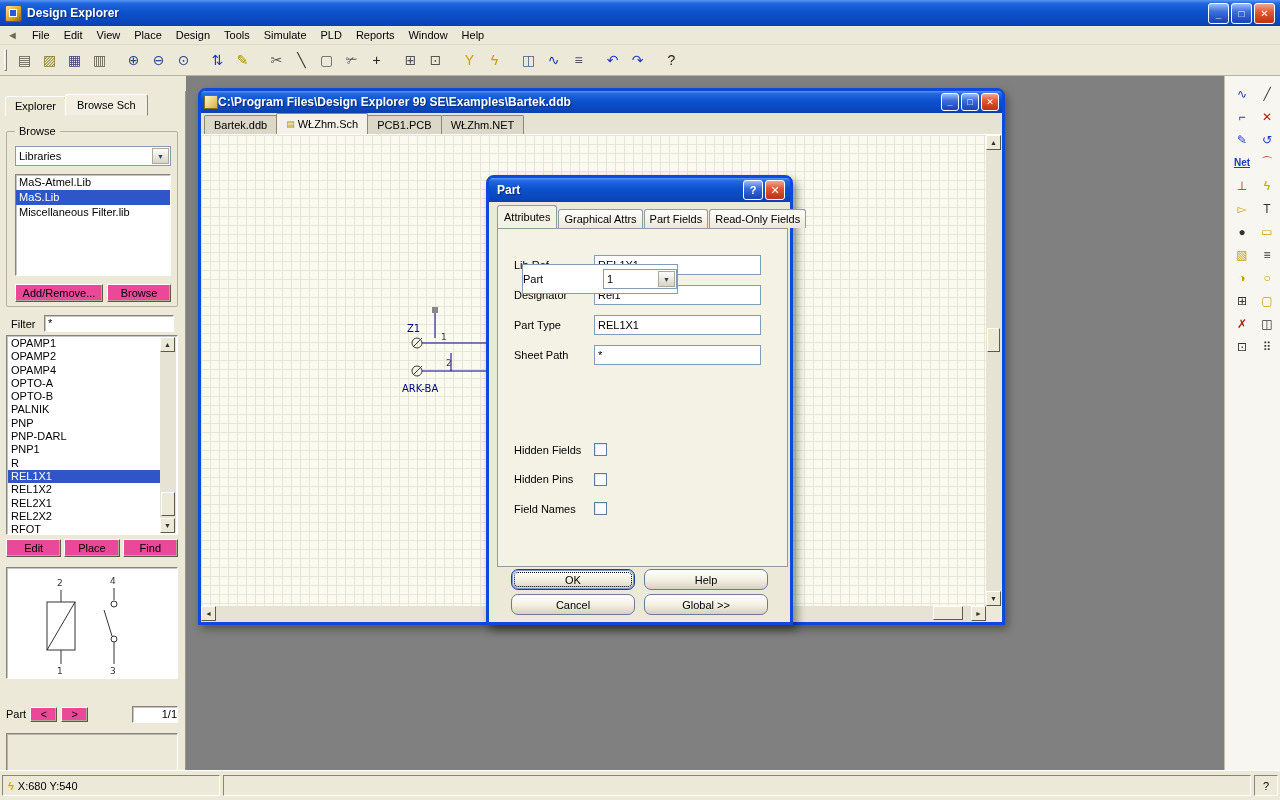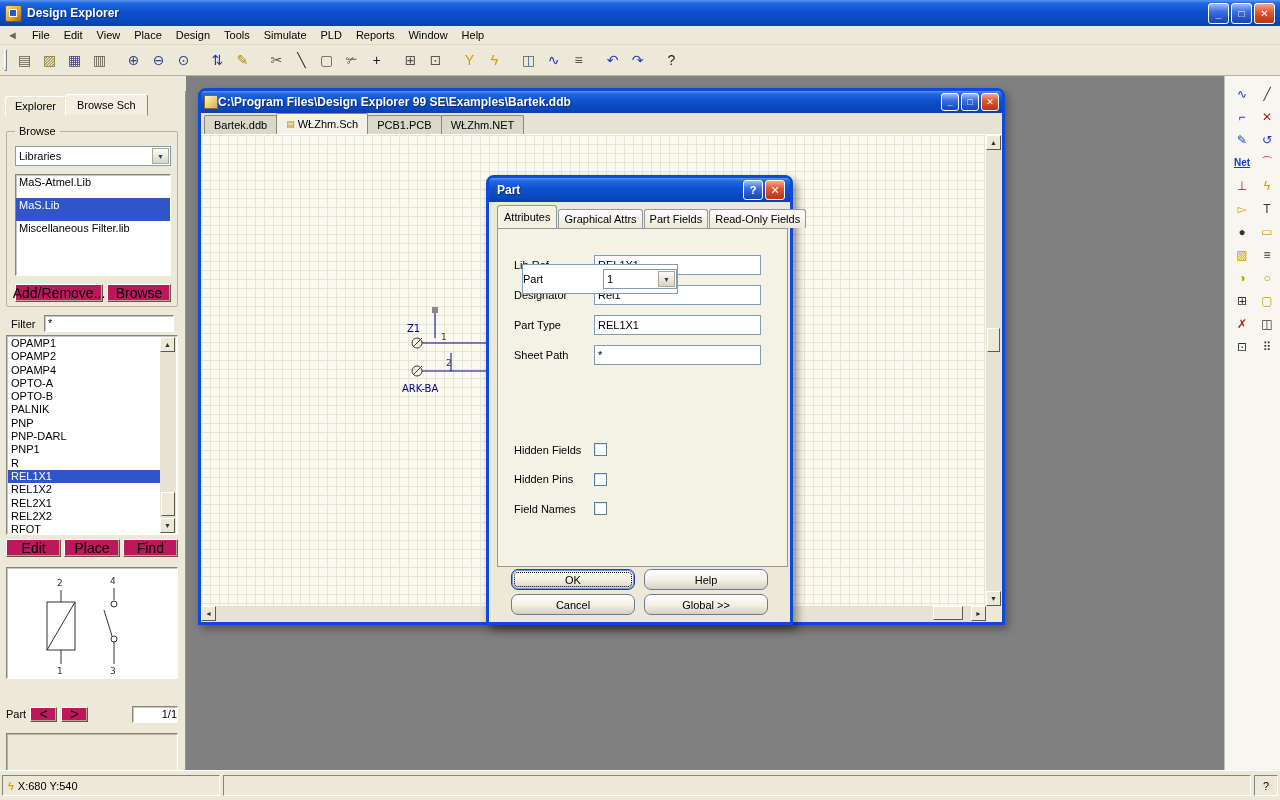--- a/index.html
+++ b/index.html
@@ -23,40 +23,40 @@
   .menu-grip::before{content:"◄"}
   .menu-item{padding:2px 7px;cursor:default}
 
   #toolbar{position:absolute;left:0;top:45px;width:1280px;height:31px;background:#ece9d8;border-bottom:1px solid #b8b4a4;display:flex;align-items:center;padding-left:4px}
   .grip{width:3px;height:22px;border:1px solid;border-color:#fff #808080 #808080 #fff;margin-right:6px}
   .tb-icons{display:flex;align-items:center;gap:2px}
   .tb-icon{width:23px;height:23px;display:flex;align-items:center;justify-content:center;font-size:14px;color:#404040;border:1px solid transparent;border-radius:2px;cursor:default}
 
   
   .sunken{background:#fff;border:1px solid;border-color:#87857a #fff #fff #87857a;box-shadow:inset 1px 1px 0 rgba(64,64,58,.30)}
-  .c-btn{background:#be185d;border:1px solid;border-color:#fff #5d5a48 #5d5a48 #fff;box-shadow:inset -1px -1px 0 #aca995;font-size:14px;display:flex;align-items:center;justify-content:center;cursor:default}
+  .c-btn{background:#ec4899;border:1px solid;border-color:#fff #5d5a48 #5d5a48 #fff;box-shadow:inset -1px -1px 0 #aca995;font-size:11px;display:flex;align-items:center;justify-content:center;cursor:default}
   .list-item{height:13.3px;line-height:13px;padding:0 3px;white-space:nowrap;overflow:hidden;cursor:default}
   .list-item.selected{background:#2f55c8;color:#fff}
   .sb-btn{width:15px;height:15px;background:#ece9d8;border:1px solid;border-color:#fff #5d5a48 #5d5a48 #fff;font-size:7px;color:#30302a;display:flex;align-items:center;justify-content:center;flex:none}
   .sb-up::before{content:"▲"} .sb-down::before{content:"▼"} .sb-left::before{content:"◄"} .sb-right::before{content:"►"}
   .sb-thumb{background:#ece9d8;border:1px solid;border-color:#fff #5d5a48 #5d5a48 #fff}
 
   
   #left-panel{position:absolute;left:0;top:91px;width:186px;height:694px;background:#ece9d8;border-right:1px solid #9a9784}
   .lp-tabs{position:absolute;left:5px;top:3px;display:flex;align-items:flex-end}
   .lp-tab{padding:3px 9px;background:#ece9d8;border:1px solid;border-color:#fff #8a8876 #ece9d8 #fff;border-radius:3px 3px 0 0;margin-right:-1px;cursor:default}
   .lp-tab.active{background:#f2efe2;position:relative;z-index:2;padding:4px 11px}
   .groupbox{position:absolute;left:6px;top:40px;width:172px;height:176px;border:1px solid #b4b19e;border-radius:2px}
   .gb-label{position:absolute;top:-7px;left:8px;background:#ece9d8;padding:0 4px}
   .combo{position:absolute;left:8px;top:14px;width:156px;height:20px;border:1px solid #7f9db9;background:#fff;display:flex;align-items:center}
   .combo-text{flex:1;padding-left:3px}
   .drop-btn{width:17px;height:16px;margin-right:1px;background:linear-gradient(180deg,#fdfdfb,#d8d4c4);border:1px solid #aca995;display:flex;align-items:center;justify-content:center;flex:none}
   .drop-btn::before{content:"▼";font-size:7px;color:#30405a}
   .liblist{position:absolute;left:8px;top:42px;width:156px;height:102px}
-  .liblist .list-item{height:23px;line-height:15px}
+  .liblist .list-item{height:15px;line-height:15px}
   .gb-btnrow{position:absolute;left:8px;top:152px;width:156px;display:flex;gap:4px}
   .gb-btnrow .c-btn{height:18px}
   #add-remove-btn{width:88px}
   #browse-btn{width:64px}
   .filter-label{position:absolute;left:11px;top:227px}
   .filter-input{position:absolute;left:44px;top:224px;width:130px;height:17px;padding:1px 3px}
   .complist-wrap{position:absolute;left:6px;top:244px;width:172px;height:200px}
   .complist{position:absolute;left:1px;top:1px;right:17px;bottom:1px;overflow:hidden}
   .cl-scroll{position:absolute;right:1px;top:1px;bottom:1px;width:16px;background:#e6e3d4;display:flex;flex-direction:column}
   .cl-track{flex:1;position:relative}

